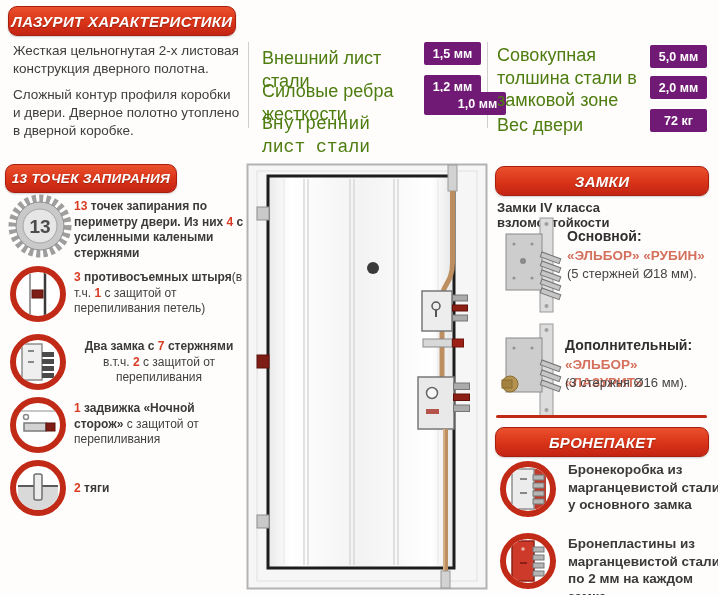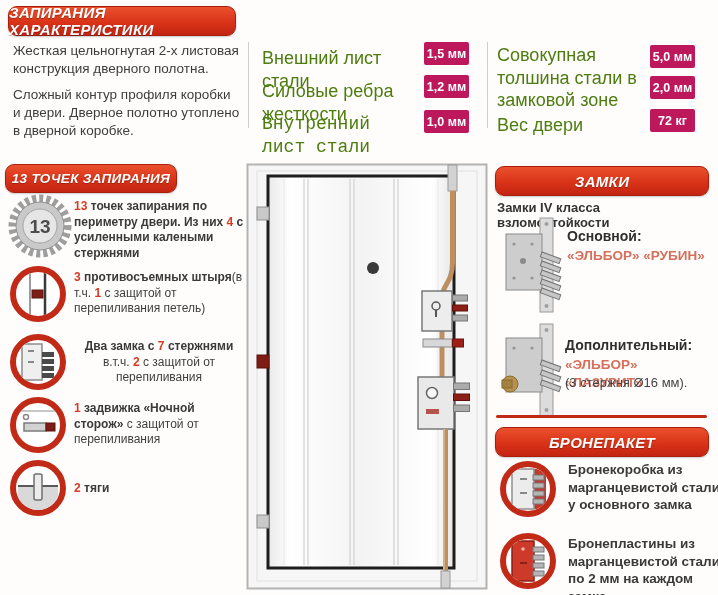--- a/index.html
+++ b/index.html
@@ -4,56 +4,56 @@
 <style>
   html,body{margin:0;padding:0;background:#fff;}
   #stage{position:relative;width:718px;height:595px;background:#fffdfc;overflow:hidden;
          font-family:"Liberation Sans","DejaVu Sans",sans-serif;color:#3a3a3a;}
   .hdr{position:absolute;background:linear-gradient(180deg,#ea512d 0%,#d93318 55%,#c32413 100%);
        border:1px solid #a81f10;border-radius:9px;color:#fff;display:flex;align-items:center;
        justify-content:center;font-weight:bold;font-style:italic;letter-spacing:.3px;
        text-shadow:0 1px 1px rgba(0,0,0,.3);box-shadow:0 1px 2px rgba(0,0,0,.2);}
   .para{position:absolute;font-size:13.5px;line-height:1.32;color:#3d3d3d;}
   .spec-label{position:absolute;font-size:18px;color:#4d7c0f;line-height:1.25;}
-  .val-box{position:absolute;width:45px;height:23px;background:#be185d;border-radius:2px;
+  .val-box{position:absolute;width:57px;height:23px;background:#701a75;border-radius:2px;
            color:#fff;font-weight:bold;font-size:12.5px;display:flex;align-items:center;justify-content:center;}
   .vdiv{position:absolute;width:1px;background:#cfcfcf;}
   .ring{position:absolute;border-radius:50%;border:6px solid #c22a18;background:#fff;
         box-sizing:border-box;display:flex;align-items:center;justify-content:center;overflow:hidden;}
   .itxt{position:absolute;font-size:12px;line-height:1.3;width:170px;}
   .tb{font-weight:bold;color:#3a3a3a;}
   .tr{font-weight:bold;color:#d93b22;}
   .tn{font-weight:normal;color:#3f3f3f;}
   .lockname{font-weight:bold;font-size:14px;color:#2f2f2f;}
   .lockbrand{font-weight:bold;font-size:13.5px;color:#d4705c;}
   .lockspec{font-size:13px;color:#454545;}
   .armtxt{position:absolute;font-size:13.5px;font-weight:bold;line-height:1.3;width:152px;color:#3a3a3a;}
   .redline{position:absolute;height:3px;background:#c22a18;border-radius:2px;}
 </style>
 </head>
 <body>
 
 <div id="stage">
 
   <div class="hdr" style="left:8px;top:6px;width:226px;height:28px;font-size:15px;">
-    <span>ЗАПИРАНИЯ ХАРАКТЕРИСТИКИ</span>
+    <span>ЛАЗУРИТ ХАРАКТЕРИСТИКИ</span>
   </div>
 
   <div class="para" style="left:13px;top:42px;width:226px;">Жесткая цельногнутая 2-х листовая конструкция дверного полотна.</div>
   <div class="para" style="left:13px;top:86px;width:228px;">Сложный контур профиля коробки и двери. Дверное полотно утоплено в дверной коробке.</div>
 
   <div class="vdiv" style="left:248px;top:42px;height:86px;"></div>
   <div class="vdiv" style="left:487px;top:42px;height:86px;"></div>
 
   <div class="spec-label" style="left:262px;top:47px;width:158px;">Внешний лист стали</div>
   <div class="val-box" style="left:424px;top:42px;">1,5 мм</div>
   <div class="spec-label" style="left:262px;top:80px;width:158px;">Силовые ребра жесткости</div>
   <div class="val-box" style="left:424px;top:75px;">1,2 мм</div>
   <div class="spec-label" style="left:262px;top:113px;width:158px;font-family:Liberation Mono, monospace;">Внутренний лист стали</div>
-  <div class="val-box" style="left:424px;top:110px;">1,0 мм</div>
+  <div class="val-box" style="left:424px;top:92px;padding-left:25px;">1,0 мм</div>
 
   <div class="spec-label" style="left:497px;top:44px;width:150px;">Совокупная толшина стали в замковой зоне</div>
   <div class="val-box" style="left:650px;top:45px;">5,0 мм</div>
   <div class="val-box" style="left:650px;top:76px;">2,0 мм</div>
   <div class="spec-label" style="left:497px;top:114px;width:150px;">Вес двери</div>
   <div class="val-box" style="left:650px;top:109px;">72 кг</div>
 
   <div class="hdr" style="left:5px;top:164px;width:170px;height:27px;font-size:13.5px;">
     <span>13 ТОЧЕК ЗАПИРАНИЯ</span>
   </div>
@@ -196,20 +196,23 @@
         <rect x="42" y="72" width="20" height="5" transform="rotate(20 42 72)"></rect>
       </g>
     </svg>
   </div>
   <div style="position:absolute;left:567px;top:227px;">
     <span class="lockname">Основной:</span>
   </div>
   <div style="position:absolute;left:567px;top:246px;">
     <span class="lockbrand">«ЭЛЬБОР» «РУБИН»</span>
   </div>
+  <div style="position:absolute;left:567px;top:264px;">
+    <span class="lockspec">(5 стержней Ø18 мм).</span>
+  </div>
 
   <div style="position:absolute;left:500px;top:322px;">
     <svg width="64" height="96" viewBox="0 0 64 96">
       <rect x="40" y="2" width="13" height="92" fill="#dcdcdc" stroke="#9a9a9a"></rect>
       <circle cx="46.5" cy="8" r="2" fill="#a0a0a0"></circle>
         <circle cx="46.5" cy="88" r="2" fill="#a0a0a0"></circle>
       <rect x="6" y="16" width="36" height="54" fill="#cdcdcd" stroke="#8a8a8a"></rect>
       <circle cx="14" cy="26" r="1.6" fill="#949494"></circle>
         <circle cx="32" cy="26" r="1.6" fill="#949494"></circle>
       <circle cx="10" cy="62" r="8" fill="#b5924f" stroke="#8a6c33"></circle>

